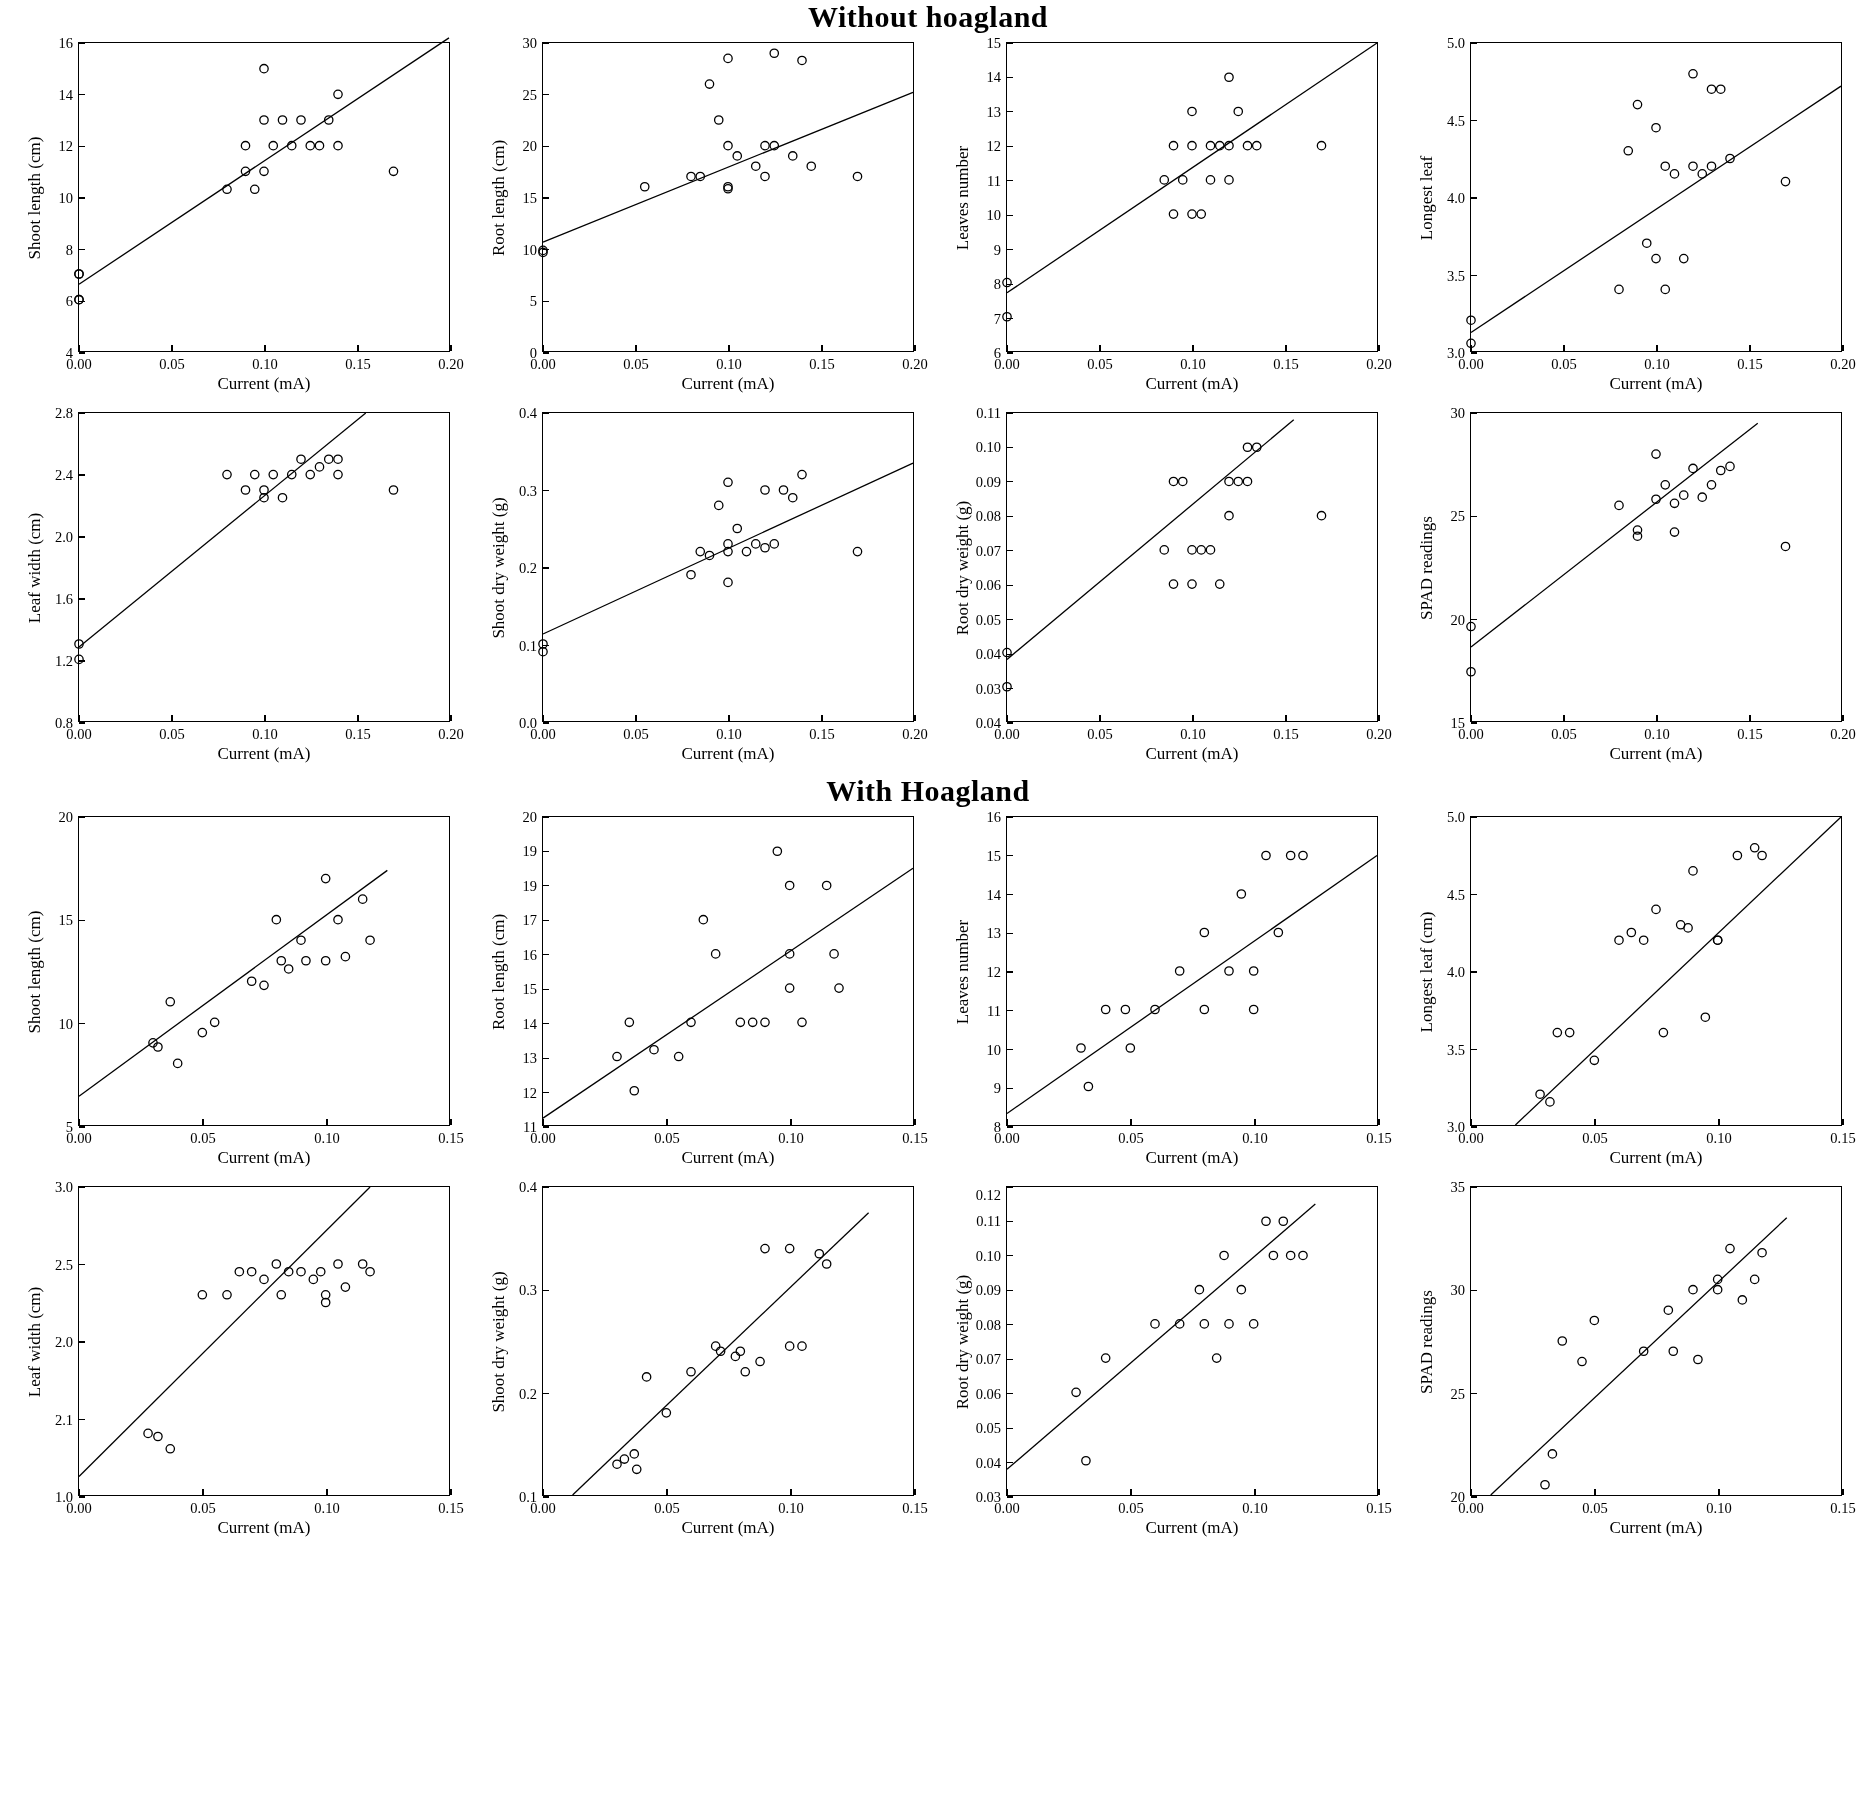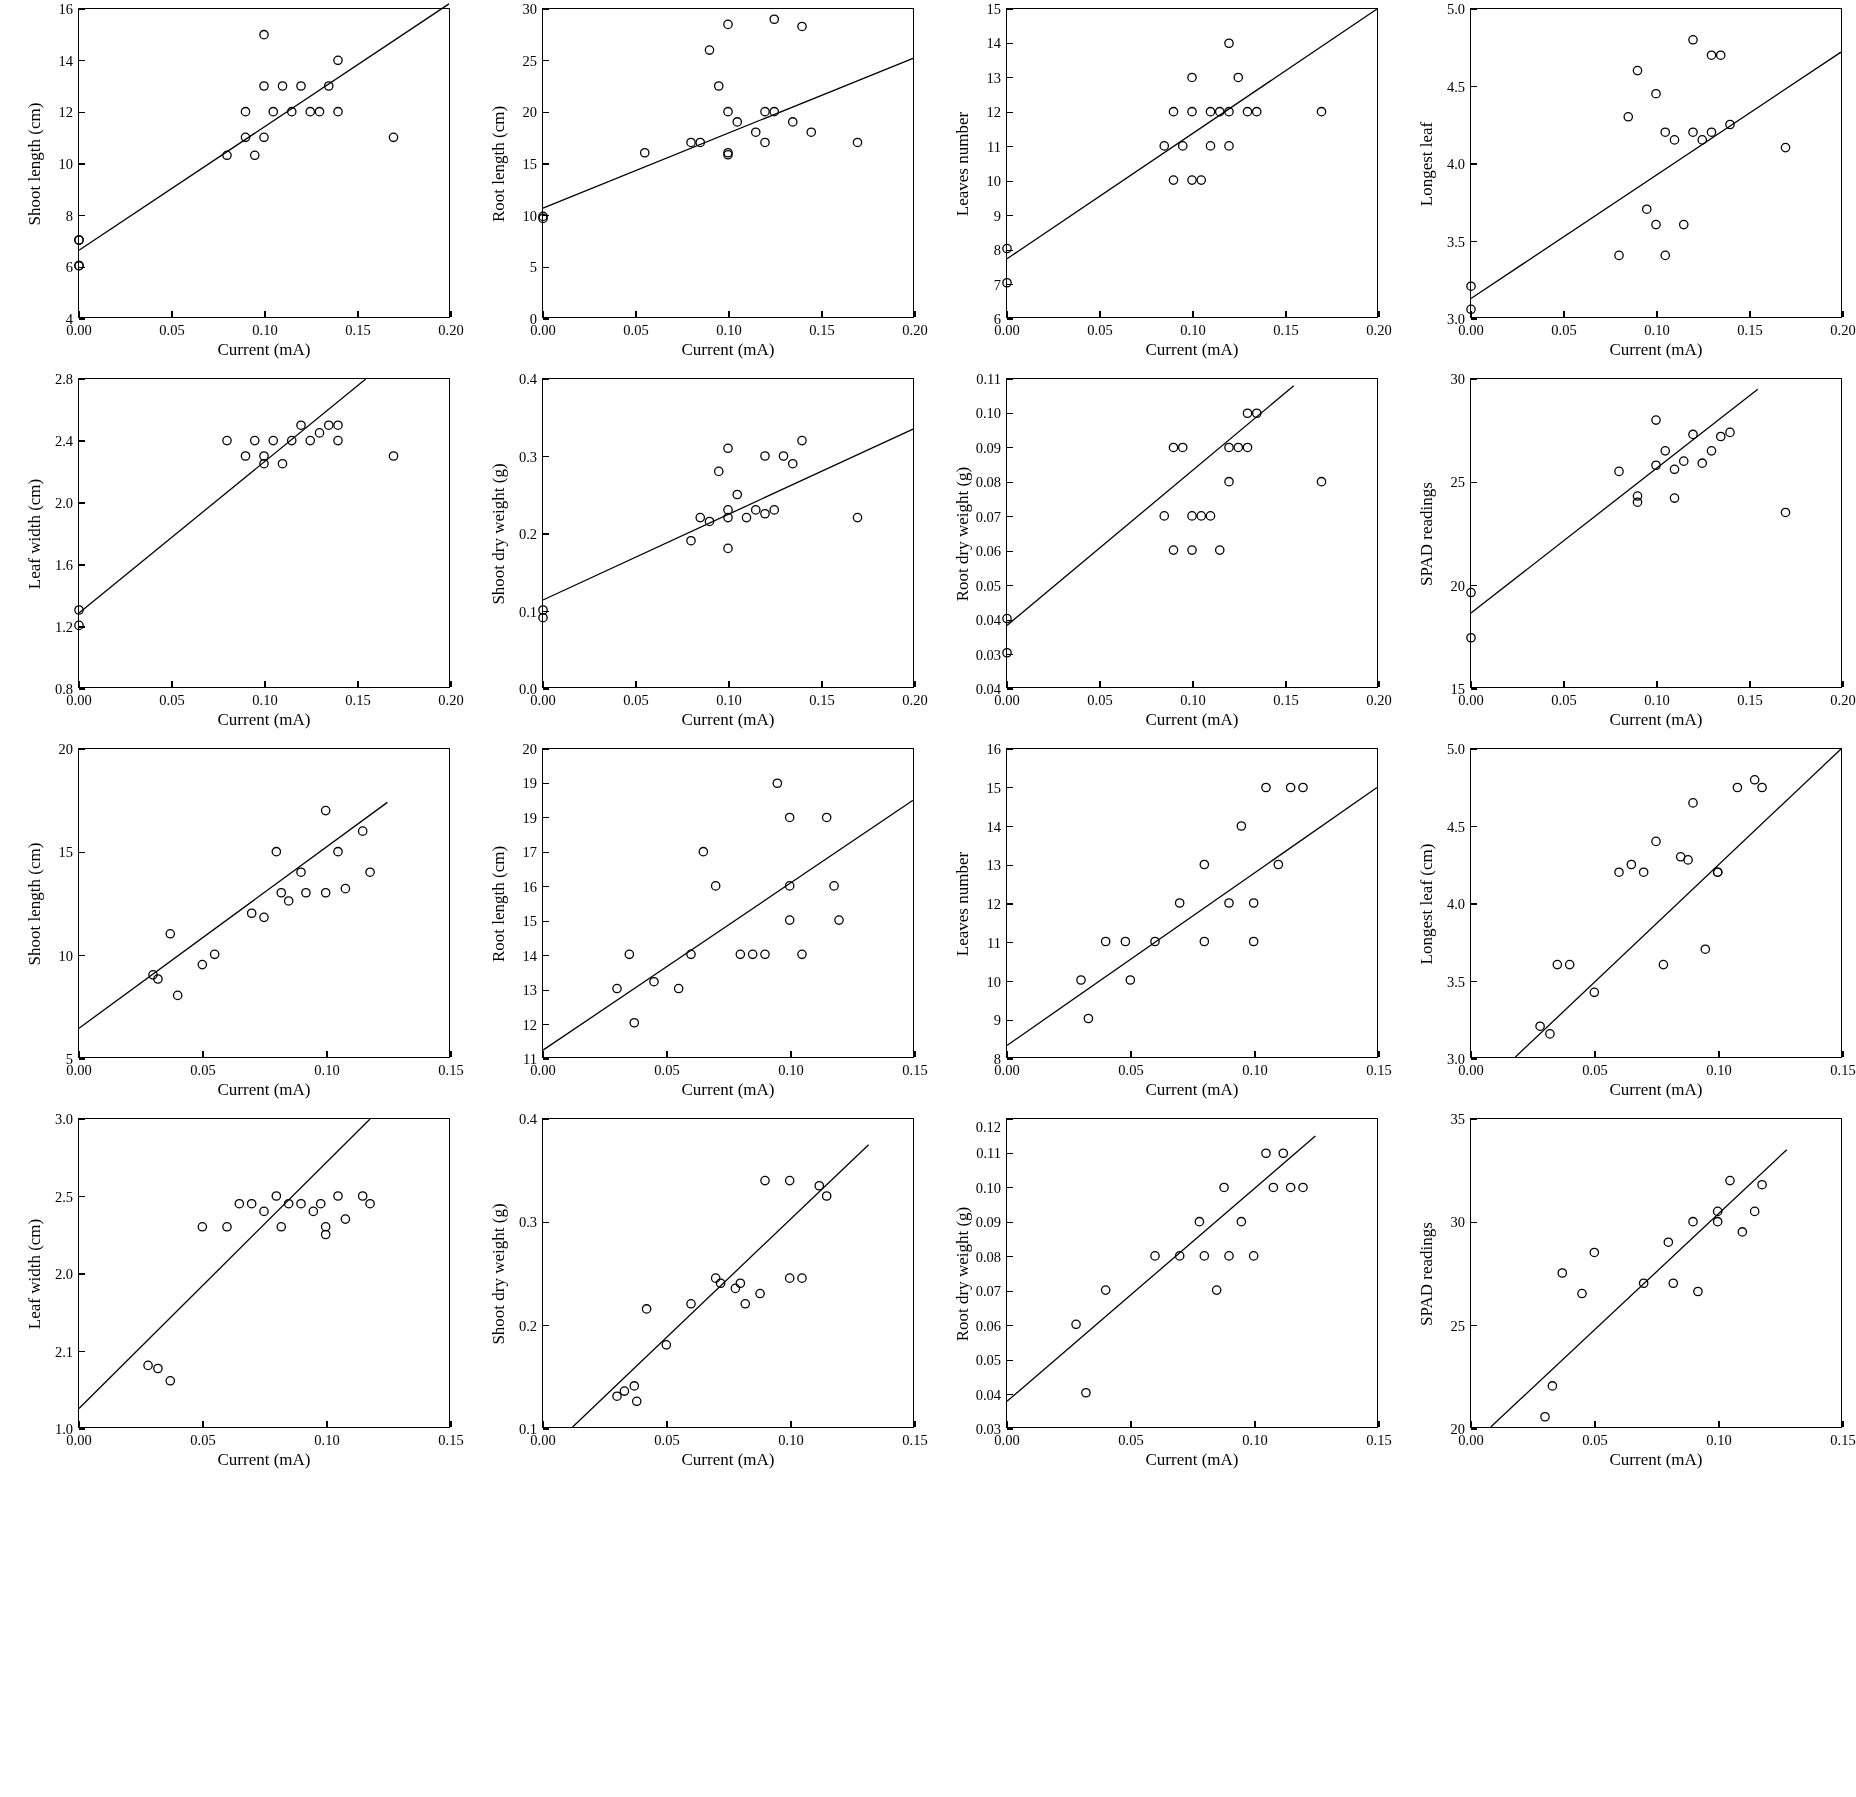--- a/index.html
+++ b/index.html
@@ -103,20 +103,21 @@
     background: #000;
   }
   .marker { fill: none; stroke: #000; stroke-width: 1.3; }
   .fitline { stroke: #000; stroke-width: 1.3; fill: none; }
 </style>
 </head>
 <body>
 
 <div>
 
+  <div class="section-title">Without hoagland</div>
 
   <div class="grid-row">
     <div class="cell">
         <div class="panel" style="padding-top: 8px; padding-bottom: 10px;">
           <div class="plot-wrap">
             <div class="frame" style="width: 372px; height: 310px;">
               <div class="ytick" style="top: 310px;">4</div>
               <div class="tickmark-y" style="top: 309.4px;"></div>
               <div class="ytick" style="top: 258.333px;">6</div>
               <div class="tickmark-y" style="top: 257.733px;"></div>
@@ -572,20 +573,21 @@
               <div class="ylabel">
                 <span style="left: -54px; top: 155px; transform: rotate(-90deg) translateX(-50%);">SPAD readings</span>
               </div>
             </div>
             <div class="xlabel">Current (mA)</div>
           </div>
         </div>
       </div>
   </div>
 
+  <div class="section-title">With Hoagland</div>
 
   <div class="grid-row">
     <div class="cell">
         <div class="panel" style="padding-top: 8px; padding-bottom: 10px;">
           <div class="plot-wrap">
             <div class="frame" style="width: 372px; height: 310px;">
               <div class="ytick" style="top: 310px;">5</div>
               <div class="tickmark-y" style="top: 309.4px;"></div>
               <div class="ytick" style="top: 206.667px;">10</div>
               <div class="tickmark-y" style="top: 206.067px;"></div>

